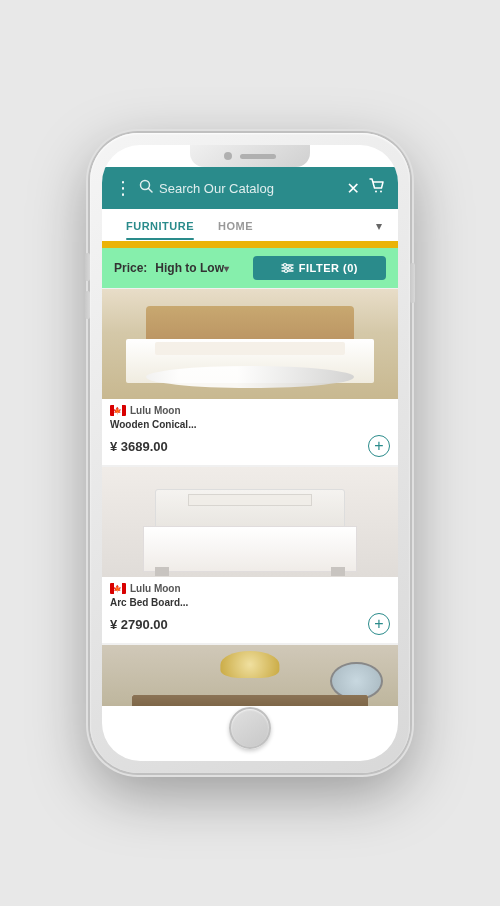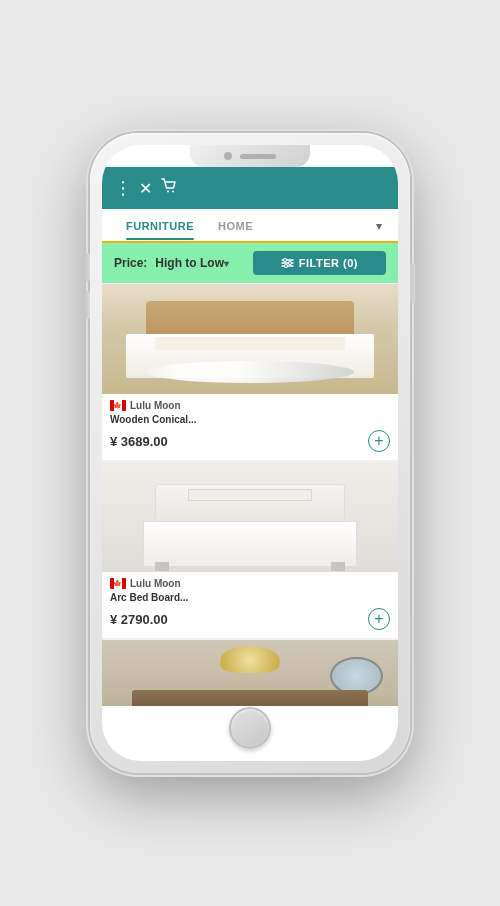--- a/index.html
+++ b/index.html
@@ -154,21 +154,21 @@
     .close-icon, .cart-icon {
       color: white;
       font-size: 16px;
       cursor: pointer;
     }
 
     
     .nav-tabs {
       display: flex;
       align-items: center;
-      border-bottom: 2px solid #eab308;
+      border-bottom: 7px solid #eab308;
       padding: 0 12px;
       background: #fff;
       flex-shrink: 0;
     }
     .nav-tab {
       padding: 10px 12px 8px;
       font-size: 11px;
       font-weight: 600;
       color: #999;
       cursor: pointer;
@@ -587,20 +587,29 @@
 
     <div class="phone-top">
       <div class="camera"></div>
       <div class="speaker"></div>
     </div>
 
     <div class="app-content">
 
       <div class="header">
         <span class="header-dots">⋮</span>
+        <div class="search-bar">
+          <span class="search-icon-svg">
+            <svg width="14" height="14" viewBox="0 0 14 14" fill="none">
+              <circle cx="6" cy="6" r="4.5" stroke="rgba(255,255,255,0.85)" stroke-width="1.5"></circle>
+              <line x1="9.5" y1="9.5" x2="13" y2="13" stroke="rgba(255,255,255,0.85)" stroke-width="1.5" stroke-linecap="round"></line>
+            </svg>
+          </span>
+          <span class="search-placeholder">Search Our Catalog</span>
+        </div>
         <div class="header-actions">
           <span class="close-icon">✕</span>
           <span class="cart-icon">
             <svg width="18" height="18" viewBox="0 0 18 18" fill="none">
               <path d="M2 2h2l2.5 9h7l1.5-6H5.5" stroke="white" stroke-width="1.5" stroke-linecap="round" stroke-linejoin="round"></path>
               <circle cx="8" cy="14.5" r="1" fill="white"></circle>
               <circle cx="13" cy="14.5" r="1" fill="white"></circle>
             </svg>
           </span>
         </div>

